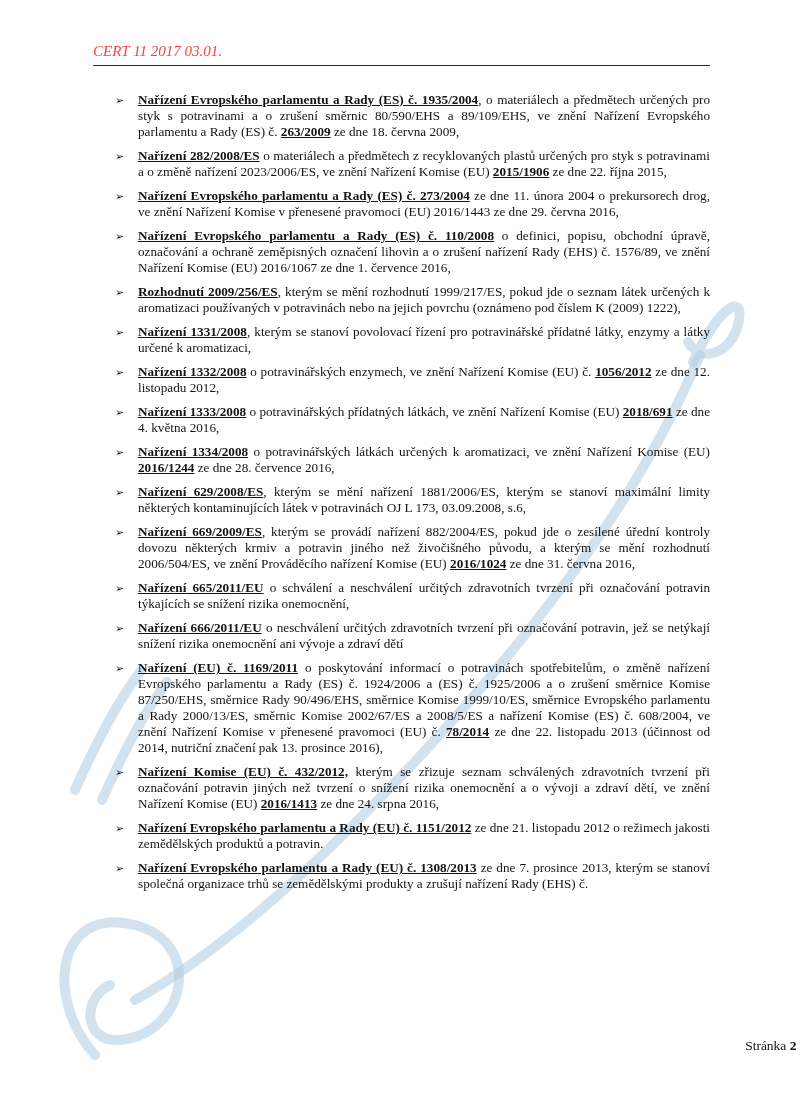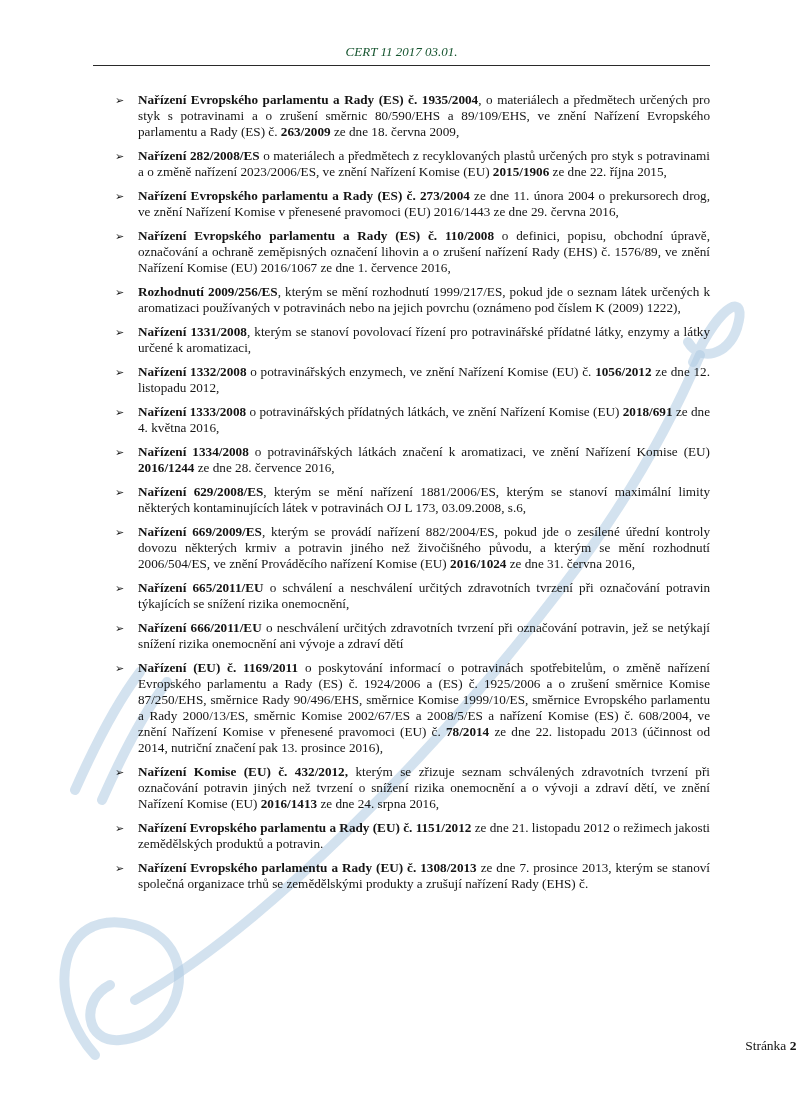--- a/index.html
+++ b/index.html
@@ -19,46 +19,46 @@
     position: absolute; left: 0; top: 0;
     width: 800px; height: 1100px;
     z-index: 0;
     pointer-events: none;
   }
   .content {
     position: relative; z-index: 1;
     padding: 44px 90px 0 93px;
   }
   .header-row {
-    text-align: center;
+    text-align: left;
     font-style: italic;
-    font-size: 13px;
+    font-size: 15px;
     line-height: 15px;
-    color: #14532d;
+    color: #ef4444;
   }
   .header-rule {
     border: none;
     border-top: 1px solid #2a2a2a;
     margin-top: 6px;
     height: 0;
   }
   .reg-list {
     margin-top: 26px;
     padding-left: 22px;
   }
   .item {
     position: relative;
     padding-left: 23px;
     text-align: justify;
     font-size: 13.2px;
     line-height: 16px;
     margin-bottom: 8px;
     color: #141414;
   }
-  .item b { font-weight: bold; }
+  .item b { font-weight: bold; text-decoration: underline; }
   .bullet {
     position: absolute;
     left: 0; top: 1px;
     font-size: 11px;
     font-family: "DejaVu Sans", sans-serif;
     color: #141414;
   }
   .footer {
     position: absolute;
     left: 16px; bottom: 46px;
@@ -93,21 +93,21 @@
     <hr class="header-rule">
     <div class="reg-list">
         <div class="item"><span class="bullet">➢</span><span><b>Nařízení Evropského parlamentu a Rady (ES) č. 1935/2004</b><span>, o materiálech a předmětech určených pro styk s potravinami a o zrušení směrnic 80/590/EHS a 89/109/EHS, ve znění Nařízení Evropského parlamentu a Rady (ES) č. </span><b>263/2009</b><span> ze dne 18. června 2009,</span></span></div>
         <div class="item"><span class="bullet">➢</span><span><b>Nařízení 282/2008/ES</b><span> o materiálech a předmětech z recyklovaných plastů určených pro styk s potravinami a o změně nařízení 2023/2006/ES, ve znění Nařízení Komise (EU) </span><b>2015/1906</b><span> ze dne 22. října 2015,</span></span></div>
         <div class="item"><span class="bullet">➢</span><span><b>Nařízení Evropského parlamentu a Rady (ES) č. 273/2004</b><span> ze dne 11. února 2004 o prekursorech drog, ve znění Nařízení Komise v přenesené pravomoci (EU) 2016/1443 ze dne 29. června 2016,</span></span></div>
         <div class="item"><span class="bullet">➢</span><span><b>Nařízení Evropského parlamentu a Rady (ES) č. 110/2008</b><span> o definici, popisu, obchodní úpravě, označování a ochraně zeměpisných označení lihovin a o zrušení nařízení Rady (EHS) č. 1576/89, ve znění Nařízení Komise (EU) 2016/1067 ze dne 1. července 2016,</span></span></div>
         <div class="item"><span class="bullet">➢</span><span><b>Rozhodnutí 2009/256/ES</b><span>, kterým se mění rozhodnutí 1999/217/ES, pokud jde o seznam látek určených k aromatizaci používaných v potravinách nebo na jejich povrchu (oznámeno pod číslem K (2009) 1222),</span></span></div>
         <div class="item"><span class="bullet">➢</span><span><b>Nařízení 1331/2008</b><span>, kterým se stanoví povolovací řízení pro potravinářské přídatné látky, enzymy a látky určené k aromatizaci,</span></span></div>
         <div class="item"><span class="bullet">➢</span><span><b>Nařízení 1332/2008</b><span> o potravinářských enzymech, ve znění Nařízení Komise (EU) č. </span><b>1056/2012</b><span> ze dne 12. listopadu 2012,</span></span></div>
         <div class="item"><span class="bullet">➢</span><span><b>Nařízení 1333/2008</b><span> o potravinářských přídatných látkách, ve znění Nařízení Komise (EU) </span><b>2018/691</b><span> ze dne 4. května 2016,</span></span></div>
-        <div class="item"><span class="bullet">➢</span><span><b>Nařízení 1334/2008</b><span> o potravinářských látkách značení k aromatizaci, ve znění Nařízení Komise (EU) </span><b>2016/1244</b><span> ze dne 28. července 2016,</span></span></div>
+        <div class="item"><span class="bullet">➢</span><span><b>Nařízení 1334/2008</b><span> o potravinářských látkách určených k aromatizaci, ve znění Nařízení Komise (EU) </span><b>2016/1244</b><span> ze dne 28. července 2016,</span></span></div>
         <div class="item"><span class="bullet">➢</span><span><b>Nařízení 629/2008/ES</b><span>, kterým se mění nařízení 1881/2006/ES, kterým se stanoví maximální limity některých kontaminujících látek v potravinách OJ L 173, 03.09.2008, s.6,</span></span></div>
         <div class="item"><span class="bullet">➢</span><span><b>Nařízení 669/2009/ES</b><span>, kterým se provádí nařízení 882/2004/ES, pokud jde o zesílené úřední kontroly dovozu některých krmiv a potravin jiného než živočišného původu, a kterým se mění rozhodnutí 2006/504/ES, ve znění Prováděcího nařízení Komise (EU) </span><b>2016/1024</b><span> ze dne 31. června 2016,</span></span></div>
         <div class="item"><span class="bullet">➢</span><span><b>Nařízení 665/2011/EU</b><span> o schválení a neschválení určitých zdravotních tvrzení při označování potravin týkajících se snížení rizika onemocnění,</span></span></div>
         <div class="item"><span class="bullet">➢</span><span><b>Nařízení 666/2011/EU</b><span> o neschválení určitých zdravotních tvrzení při označování potravin, jež se netýkají snížení rizika onemocnění ani vývoje a zdraví dětí</span></span></div>
         <div class="item"><span class="bullet">➢</span><span><b>Nařízení (EU) č. 1169/2011</b><span> o poskytování informací o potravinách spotřebitelům, o změně nařízení Evropského parlamentu a Rady (ES) č. 1924/2006 a (ES) č. 1925/2006 a o zrušení směrnice Komise 87/250/EHS, směrnice Rady 90/496/EHS, směrnice Komise 1999/10/ES, směrnice Evropského parlamentu a Rady 2000/13/ES, směrnic Komise 2002/67/ES a 2008/5/ES a nařízení Komise (ES) č. 608/2004, ve znění Nařízení Komise v přenesené pravomoci (EU) č. </span><b>78/2014</b><span> ze dne 22. listopadu 2013 (účinnost od 2014, nutriční značení pak 13. prosince 2016),</span></span></div>
         <div class="item"><span class="bullet">➢</span><span><b>Nařízení Komise (EU) č. 432/2012,</b><span> kterým se zřizuje seznam schválených zdravotních tvrzení při označování potravin jiných než tvrzení o snížení rizika onemocnění a o vývoji a zdraví dětí, ve znění Nařízení Komise (EU) </span><b>2016/1413</b><span> ze dne 24. srpna 2016,</span></span></div>
         <div class="item"><span class="bullet">➢</span><span><b>Nařízení Evropského parlamentu a Rady (EU) č. 1151/2012</b><span> ze dne 21. listopadu 2012 o režimech jakosti zemědělských produktů a potravin.</span></span></div>
         <div class="item"><span class="bullet">➢</span><span><b>Nařízení Evropského parlamentu a Rady (EU) č. 1308/2013</b><span> ze dne 7. prosince 2013, kterým se stanoví společná organizace trhů se zemědělskými produkty a zrušují nařízení Rady (EHS) č.</span></span></div>
       </div>
   </div>

